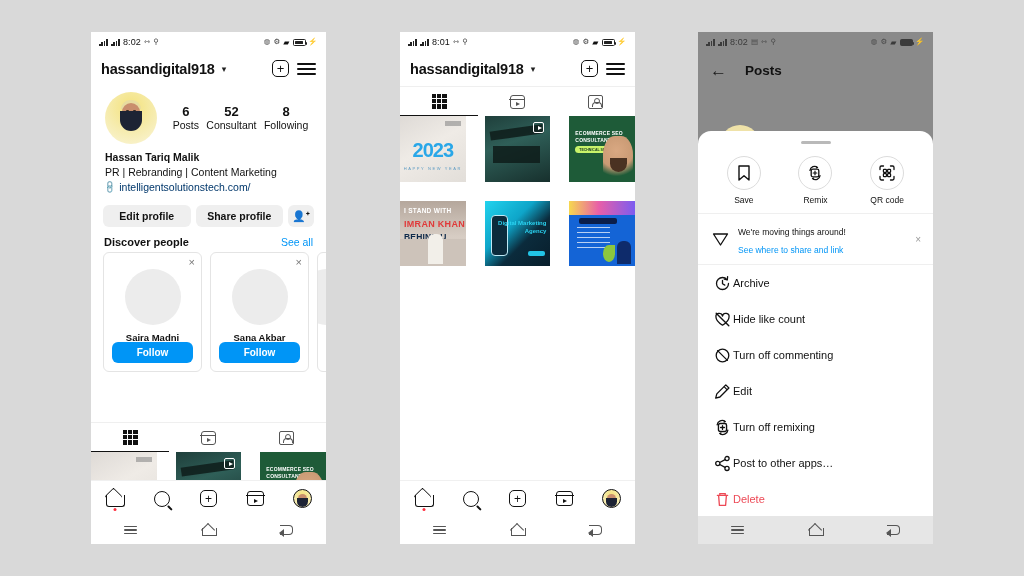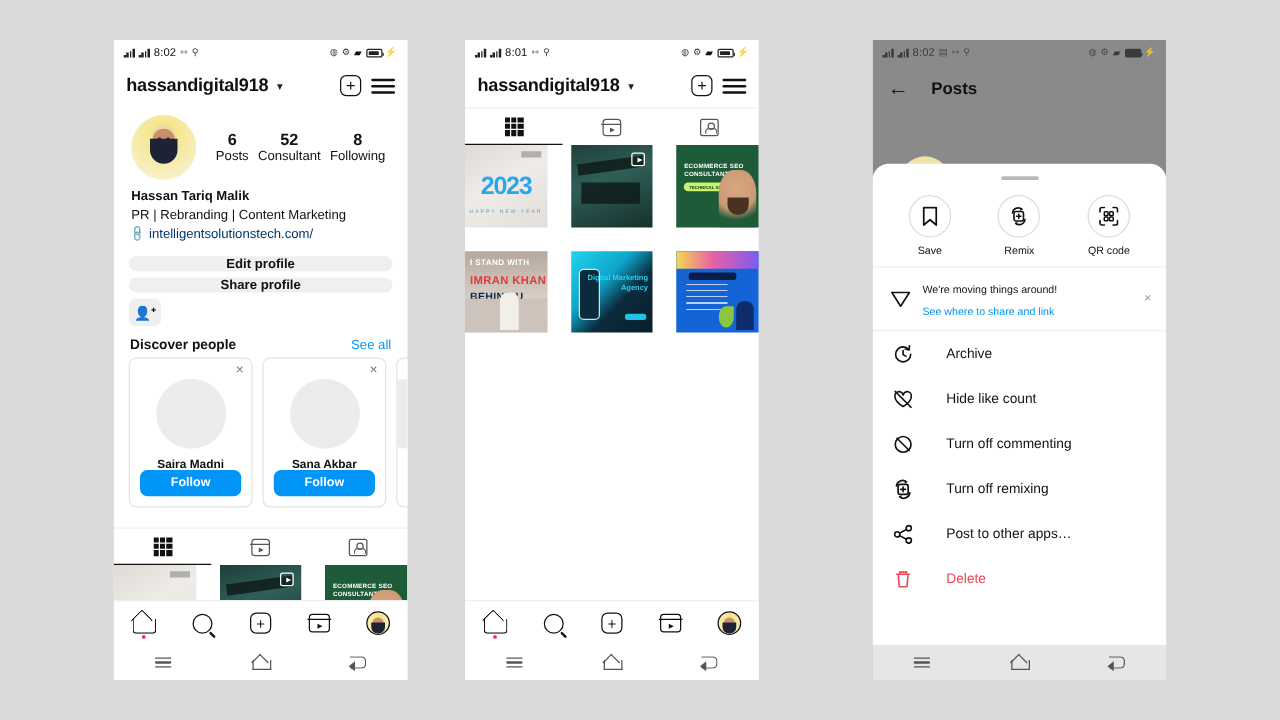--- a/index.html
+++ b/index.html
@@ -14,21 +14,21 @@
   
   .phone {
     position: absolute;
     top: 32px;
     width: 235px;
     height: 512px;
     background: #ffffff;
     overflow: hidden;
   }
   #phone1 { left: 91px; }
-  #phone2 { left: 372px; }
+  #phone2 { left: 400px; }
   #phone3 { left: 698px; }
 
   
   .statusbar {
     height: 20px;
     display: flex;
     align-items: center;
     justify-content: space-between;
     padding: 0 8px;
     font-size: 8.5px;
@@ -92,21 +92,21 @@
   .stat { text-align: center; }
   .stat .num { font-size: 13px; font-weight: bold; color: #111; line-height: 1.15; }
   .stat .lbl { font-size: 10.5px; color: #111; }
 
   .bio { padding: 2px 14px 0 14px; }
   .bio .name { font-size: 10.5px; font-weight: bold; color: #111; line-height: 1.45; }
   .bio .desc { font-size: 10.5px; color: #111; line-height: 1.42; }
   .bio .link { font-size: 10.5px; color: #00376b; line-height: 1.5; display: flex; align-items: center; gap: 3px; }
   .link-ico { font-size: 9px; color: #00376b; transform: rotate(-45deg); display:inline-block; }
 
-  .btn-row { display: flex; gap: 5px; padding: 9px 12px 0 12px; flex-direction: column; }
+  .btn-row { display: flex; gap: 5px; padding: 9px 12px 0 12px; }
   .gbtn {
     flex: 1; height: 22px; background: #efefef; border-radius: 6px;
     display: flex; align-items: center; justify-content: center;
     font-size: 10.5px; font-weight: bold; color: #111;
   }
   .gbtn.sq { flex: none; width: 26px; font-size: 11px; }
 
   .discover-head {
     display: flex; align-items: center; justify-content: space-between;
     padding: 9px 13px 4px 13px;
@@ -263,21 +263,21 @@
 
   .banner {
     display: flex; align-items: center; gap: 9px;
     border-top: 1px solid #efefef; border-bottom: 1px solid #efefef;
     padding: 7px 13px; position: relative;
   }
   .banner .btxt1 { font-size: 8.5px; color: #111; line-height: 1.4; }
   .banner .btxt2 { font-size: 8.5px; color: #0095f6; line-height: 1.4; }
   .banner .bx { position: absolute; right: 12px; top: 50%; transform: translateY(-50%); font-size: 10px; color: #9a9a9a; }
 
-  .mrow { display: flex; align-items: center; gap: 26px; padding: 9px 15px; }
+  .mrow { display: flex; align-items: center; gap: 2px; padding: 9px 15px; }
   .mrow .mlabel { font-size: 11px; color: #111; }
   .mrow.danger .mlabel { color: #ed4956; }
   .micon { width: 18px; height: 18px; flex: none; display:flex;align-items:center;justify-content:center; }
 
   svg { display: block; }
 </style>
 </head>
 <body>
 
 <div class="stage">
@@ -725,20 +725,29 @@
       <div class="mrow">
         <span class="micon">
           <svg width="17" height="17" viewBox="0 0 17 17">
             <circle cx="8.5" cy="8.5" r="6.3" fill="none" stroke="#111" stroke-width="1.3"></circle>
             <path d="M3.6 3.6 L13.4 13.4" stroke="#111" stroke-width="1.3" stroke-linecap="round"></path>
           </svg>
         </span>
         <span class="mlabel">Turn off commenting</span>
       </div>
 
+      <div class="mrow">
+        <span class="micon">
+          <svg width="17" height="17" viewBox="0 0 17 17">
+            <path d="M11.8 1.9 l3.1 3.1 l-9 9 l-4.2 1.1 l1.1 -4.2 z" fill="none" stroke="#111" stroke-width="1.3" stroke-linejoin="round"></path>
+            <path d="M10.1 3.7 l3.1 3.1" stroke="#111" stroke-width="1.2"></path>
+          </svg>
+        </span>
+        <span class="mlabel">Edit</span>
+      </div>
 
       <div class="mrow">
         <span class="micon">
           <svg width="17" height="17" viewBox="0 0 16 16">
             <rect x="4.2" y="4.2" width="7.6" height="7.6" rx="1.6" fill="none" stroke="#111" stroke-width="1.3"></rect>
             <path d="M8 6.2 v3.6 M6.2 8 h3.6" stroke="#111" stroke-width="1.2" stroke-linecap="round"></path>
             <path d="M3 5.4 A4.6 4.6 0 0 1 10.5 2.4" fill="none" stroke="#111" stroke-width="1.3" stroke-linecap="round"></path>
             <path d="M13 10.6 A4.6 4.6 0 0 1 5.5 13.6" fill="none" stroke="#111" stroke-width="1.3" stroke-linecap="round"></path>
             <path d="M9.3 1 l1.6 1.5 l-1.8 1.2" fill="#111"></path>
             <path d="M6.7 15 l-1.6 -1.5 l1.8 -1.2" fill="#111"></path>

